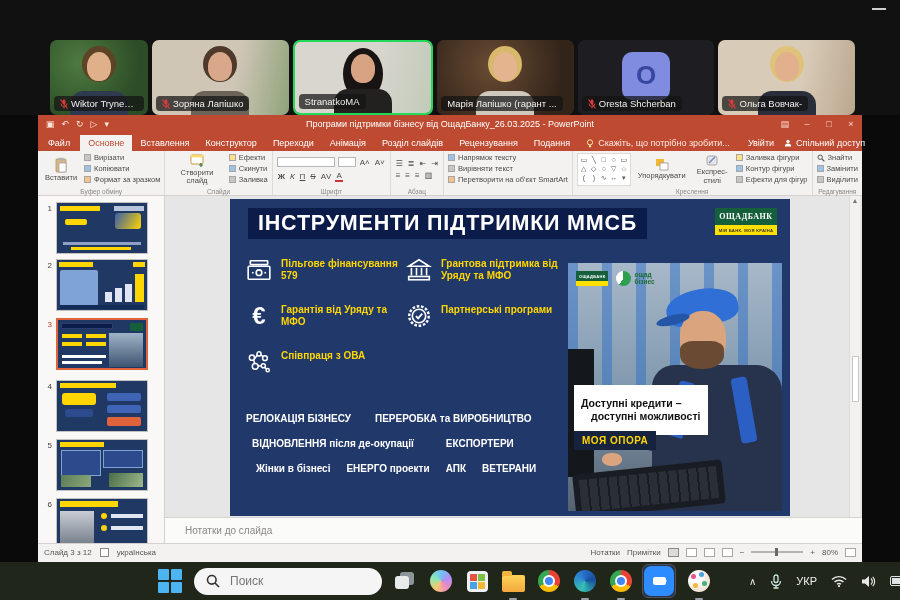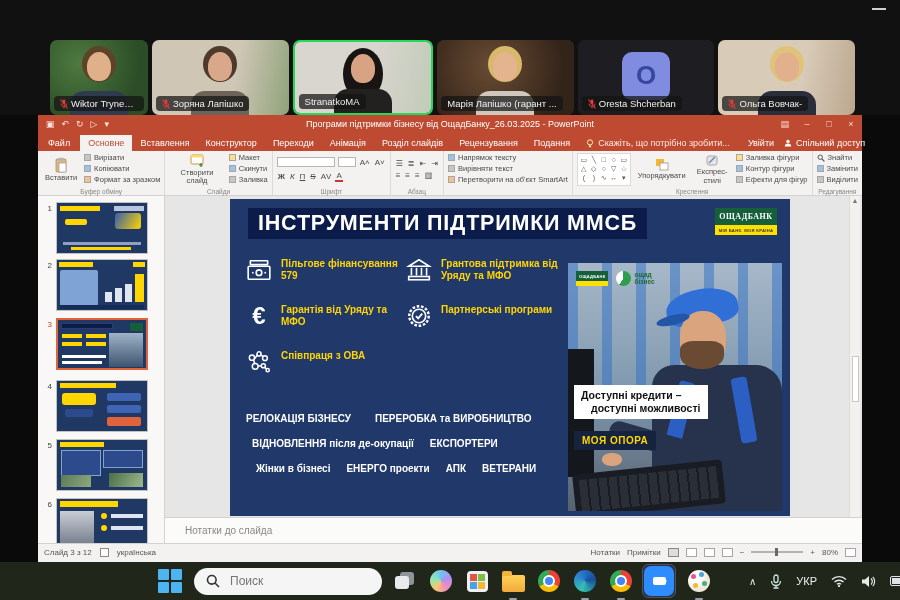--- a/index.html
+++ b/index.html
@@ -84,21 +84,21 @@
   .oschad-logo{position:absolute;right:13px;top:9px;width:62px;}
   .oschad-logo .green{background:#15603a;color:#fff;font-family:"Liberation Serif",serif;font-weight:bold;font-size:8px;text-align:center;padding:4px 0;letter-spacing:.5px;}
   .oschad-logo .yellow{background:#ffe000;color:#333;font-size:4.2px;font-weight:bold;text-align:center;padding:2.5px 0;letter-spacing:.3px;}
   .items{position:absolute;left:16px;top:58px;width:320px;display:grid;grid-template-columns:160px 160px;row-gap:20px;}
   .item{display:flex;gap:9px;align-items:flex-start;cursor:text;}
   .item .ic{flex:0 0 26px;height:26px;display:flex;align-items:center;justify-content:center;color:#fff;}
   .item .lbl{color:#ffd600;font-weight:bold;font-size:10px;line-height:1.18;padding-top:1px;}
   .euro-glyph{font-size:24px;font-weight:bold;color:#fff;line-height:1;}
   .tags{position:absolute;left:16px;top:214px;width:330px;color:#fff;font-weight:bold;font-size:10px;}
   .tagrow{display:flex;margin-bottom:14px;}
-  .tagrow.r1 .t{margin-right:24px;} .tagrow.r2{padding-left:6px;} .tagrow.r2 .t{margin-right:16px;}
+  .tagrow.r1 .t{margin-right:24px;} .tagrow.r2{padding-left:6px;} .tagrow.r2 .t{margin-right:32px;}
   .tagrow.r3{padding-left:10px;} .tagrow.r3 .t{margin-right:16px;}
   
   .sphoto{position:absolute;left:338px;top:64px;width:214px;height:248px;overflow:hidden;background:linear-gradient(180deg,#a7b8c9 0%,#7d96ac 55%,#55616e 100%);}
   .machinery{position:absolute;inset:0;background:repeating-linear-gradient(90deg,rgba(47,111,198,.5) 0 10px,rgba(255,255,255,0) 10px 34px);height:62%;}
   .monitor{position:absolute;left:0;top:86px;width:26px;height:128px;background:#14171c;}
   .kbd{position:absolute;left:6px;bottom:0;width:150px;height:44px;background:#191c22;transform:rotate(-6deg);border-radius:4px;}
   .kbd:before{content:"";position:absolute;inset:6px;background:repeating-linear-gradient(90deg,#2a2e36 0 8px,#191c22 8px 10px);}
   .man-cap{position:absolute;left:98px;top:26px;width:72px;height:36px;background:#2f6fd6;border-radius:55% 55% 35% 35%;transform:rotate(-9deg);}
   .man-brim{position:absolute;left:88px;top:52px;width:34px;height:10px;background:#2456a8;border-radius:50%;transform:rotate(-14deg);}
   .man-face{position:absolute;left:112px;top:48px;width:46px;height:54px;background:#d9a47e;border-radius:46% 46% 42% 42%;}
@@ -108,21 +108,21 @@
   .strap.s1{left:104px;top:118px;transform:rotate(14deg);}
   .strap.s2{left:168px;top:114px;transform:rotate(-10deg);}
   .man-arm{position:absolute;left:40px;top:168px;width:90px;height:20px;background:#27334d;border-radius:10px;transform:rotate(16deg);}
   .man-hand{position:absolute;left:34px;top:190px;width:20px;height:13px;background:#d9a47e;border-radius:45%;}
   .ph-logos{position:absolute;left:8px;top:8px;display:flex;gap:8px;align-items:flex-start;}
   .mini-oschad .g{background:#15603a;color:#fff;font-size:4px;font-weight:bold;text-align:center;padding:2.5px 3px;letter-spacing:.3px;}
   .mini-oschad .y{background:#ffe000;height:5px;}
   .biz{display:flex;gap:3px;align-items:center;}
   .biz .dotlogo{width:15px;height:15px;border-radius:50%;background:conic-gradient(#2e9e4f 0 60%,#fff 60% 100%);}
   .biz .t{color:#1d6b35;font-weight:bold;font-size:6.5px;line-height:1.05;}
-  .caption{position:absolute;left:6px;top:122px;background:#fff;padding:4px 7px;}
+  .caption{position:absolute;left:6px;top:122px;background:#fff;padding:12px 7px;}
   .caption div{color:#101010;font-weight:bold;font-size:10.5px;line-height:1.25;white-space:nowrap;}
   .caption .l2{padding-left:10px;}
   .badge{position:absolute;left:6px;top:168px;background:#16233f;color:#ffd600;font-weight:bold;font-size:10px;padding:4px 8px;letter-spacing:.5px;}
   
   .notes{height:26px;background:#fbfbfa;border-top:1px solid #d4d1cf;display:flex;align-items:center;}
   .notes span{margin-left:20px;font-size:10px;color:#8a8886;cursor:text;}
   .statusbar{height:17px;background:#f3f2f1;border-top:1px solid #d4d1cf;display:flex;align-items:center;font-size:8px;color:#555;padding:0 6px;}
   .statusbar .lft{display:flex;align-items:center;gap:8px;}
   .statusbar .rgt{margin-left:auto;display:flex;align-items:center;gap:7px;}
   .vicon{width:11px;height:9px;border:1px solid #a8a6a4;background:#fff;display:inline-block;cursor:pointer;}
@@ -345,21 +345,21 @@
           <svg width="15" height="14" viewBox="0 0 15 14">
               <rect x="1" y="1" width="12" height="9" rx="1" fill="#fff" stroke="#c59a3f" stroke-width="1"></rect>
               <rect x="1" y="1" width="12" height="2.4" fill="#ffd96a"></rect>
               <path d="M11 9 v4 M9 11 h4" stroke="#3f7a3f" stroke-width="1.2"></path>
             </svg>
           <span>Створити слайд</span>
         </div>
         <div class="smallcol">
           <div class="smallbtn">
               <i class="mini-ic yl"></i>
-              <span>Макет</span>
+              <span>Ефекти</span>
             </div>
           <div class="smallbtn">
               <i class="mini-ic bl"></i>
               <span>Скинути</span>
             </div>
           <div class="smallbtn">
               <i class="mini-ic"></i>
               <span>Заливка</span>
             </div>
         </div>

